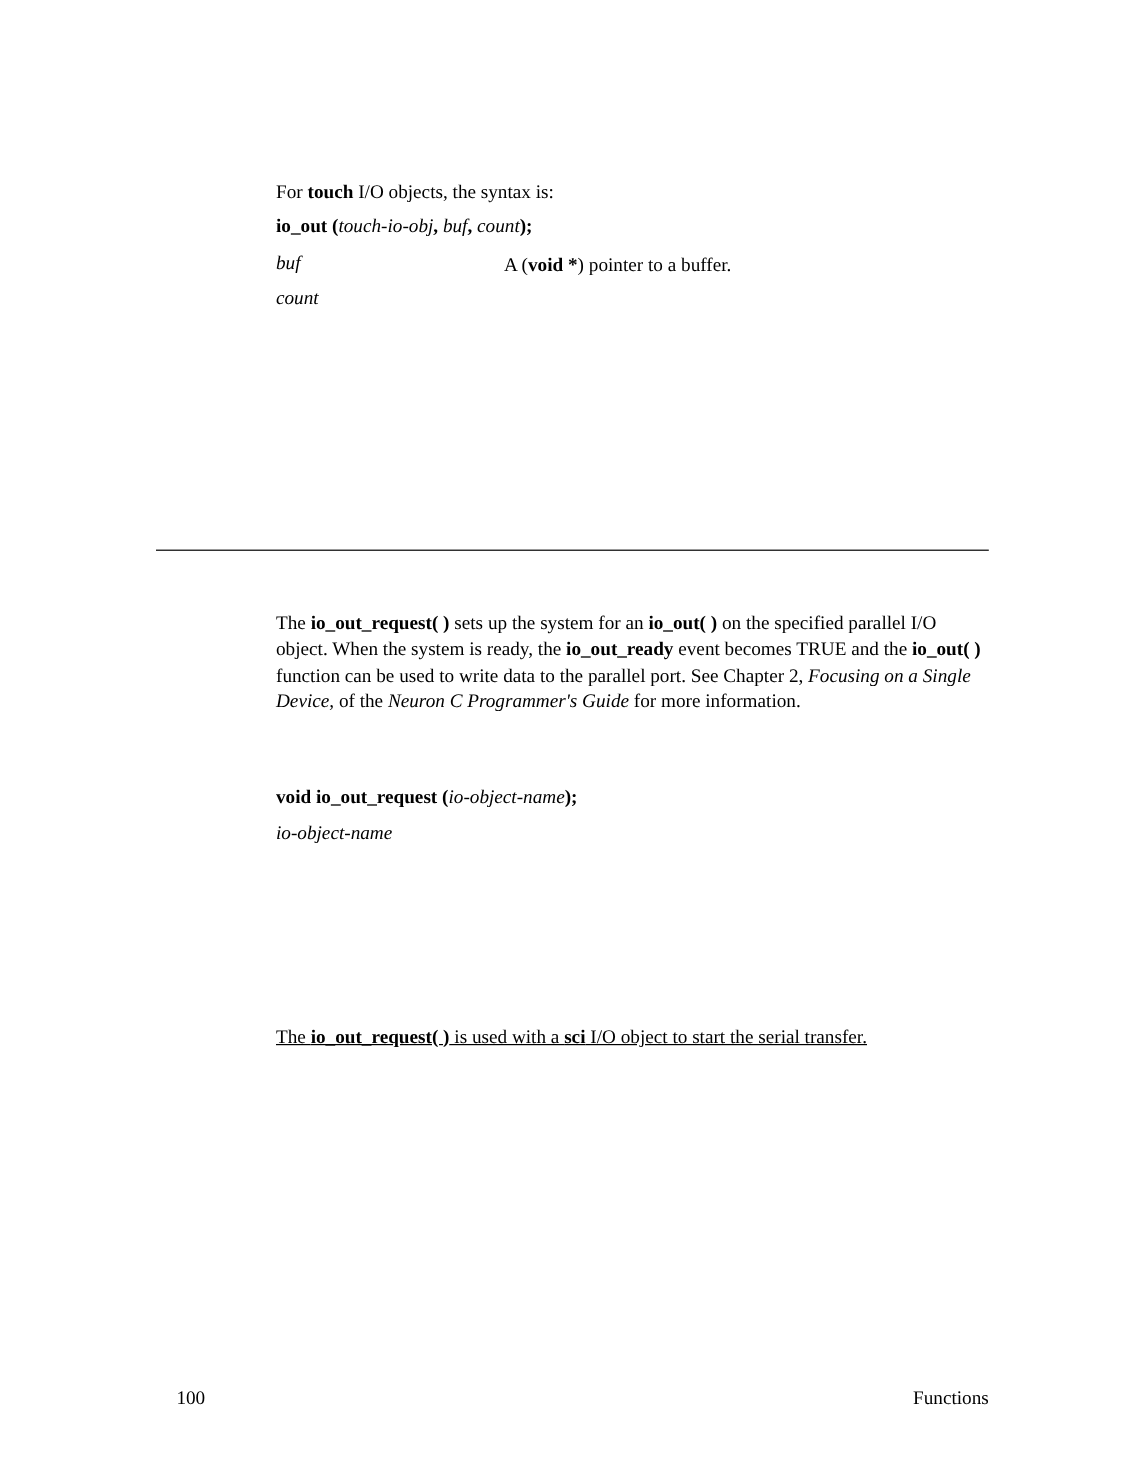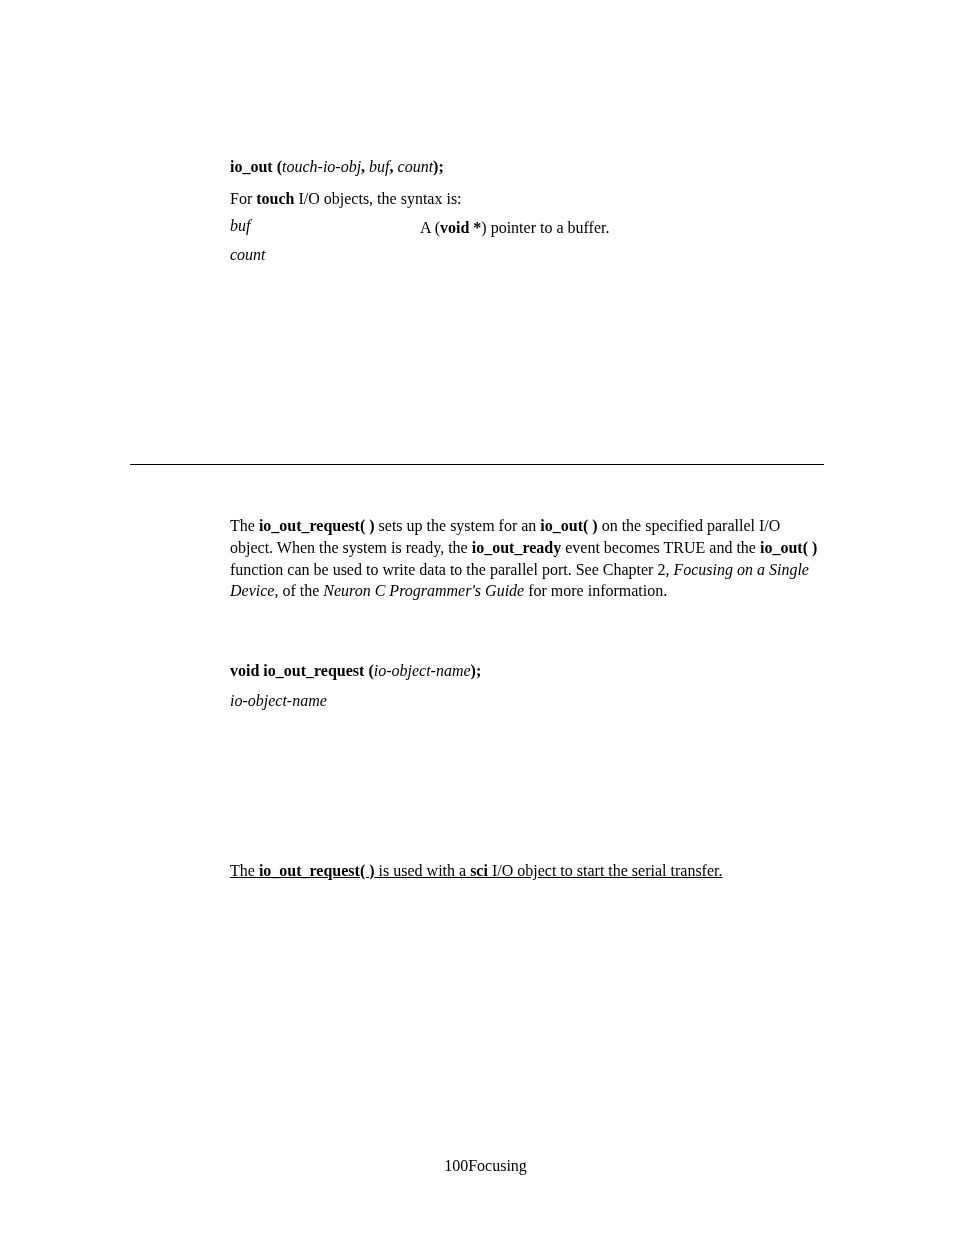--- a/index.html
+++ b/index.html
@@ -24,35 +24,35 @@
   .hr { border: none; border-top: 1px solid #000; margin: 200px 0 50px -100px; width: calc(100% + 100px); }
   .block { margin-bottom: 14px; line-height: 1.35; }
   .syntax-block { margin-top: 60px; margin-bottom: 12px; }
   .sci-block { margin-top: 150px; text-decoration: underline; }
   .footer {
     position: absolute;
     bottom: 60px;
     left: 130px;
     right: 130px;
     display: flex;
-    justify-content: center;
+    justify-content: space-between;
     margin-left: 17px;
   }
 </style>
 </head>
 <body>
 
 <div class="content">
 
+  <div class="para">
+    <span>For </span><span class="bold">touch</span><span> I/O objects, the syntax is:</span>
+  </div>
+
   <div class="para syntax-line">
     <span class="bold">io_out (</span><span class="italic">touch-io-obj</span><span class="bold">, </span><span class="italic">buf</span><span class="bold">, </span><span class="italic">count</span><span class="bold">);</span>
-  </div>
-
-  <div class="para">
-    <span>For </span><span class="bold">touch</span><span> I/O objects, the syntax is:</span>
   </div>
 
   <div class="param-row">
     <div class="param-term">buf</div>
     <div class="param-def">
       <span>A (</span><span class="bold">void *</span><span>) pointer to a buffer.</span>
     </div>
   </div>
 
   <div class="param-row">
@@ -75,14 +75,14 @@
   </div>
 
   <div class="block sci-block">
     <span>The </span><span class="bold">io_out_request( )</span><span>  is used with a </span><span class="bold">sci</span><span> I/O object to start the serial transfer.</span>
   </div>
 
 </div>
 
 <div class="footer">
   <span>100</span>
-  <span>Focusing</span>
+  <span>Functions</span>
 </div>
 
 </body></html>

